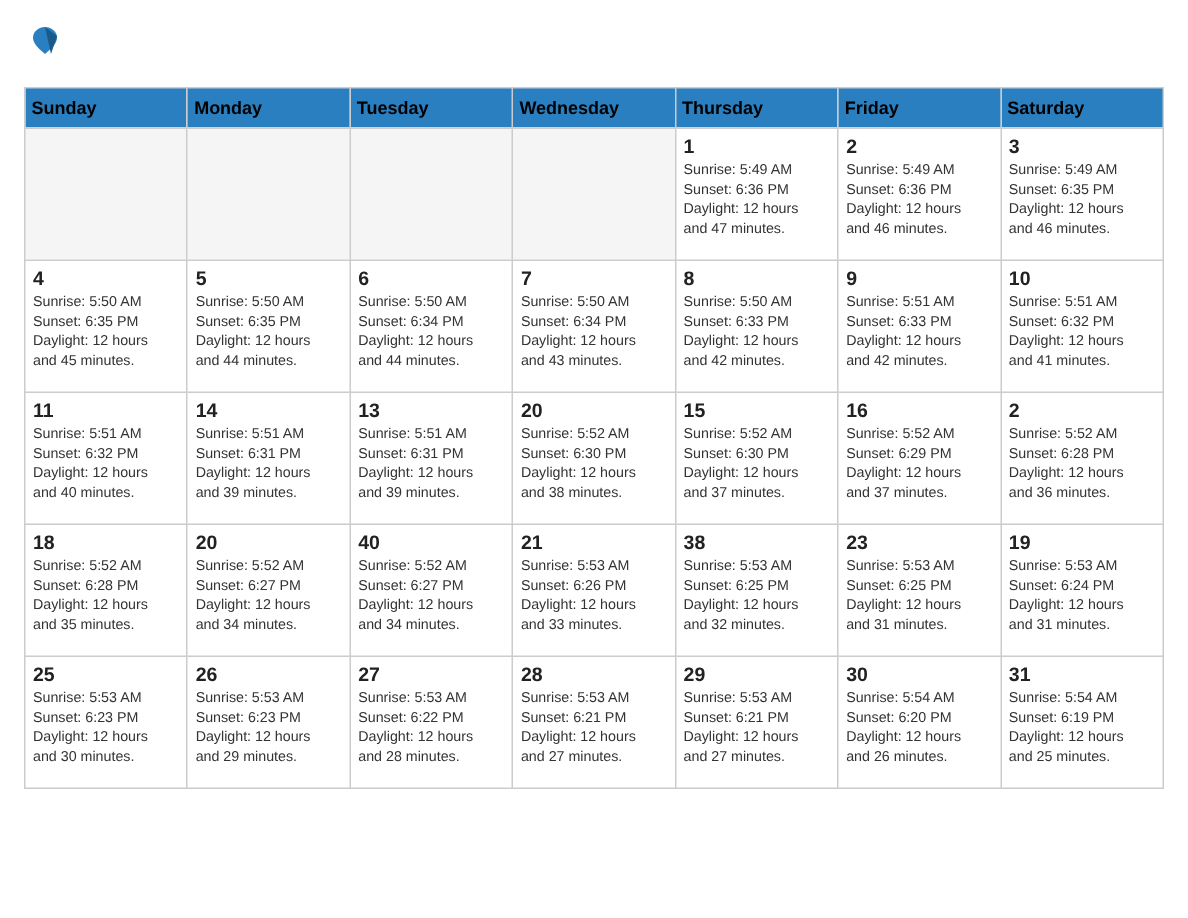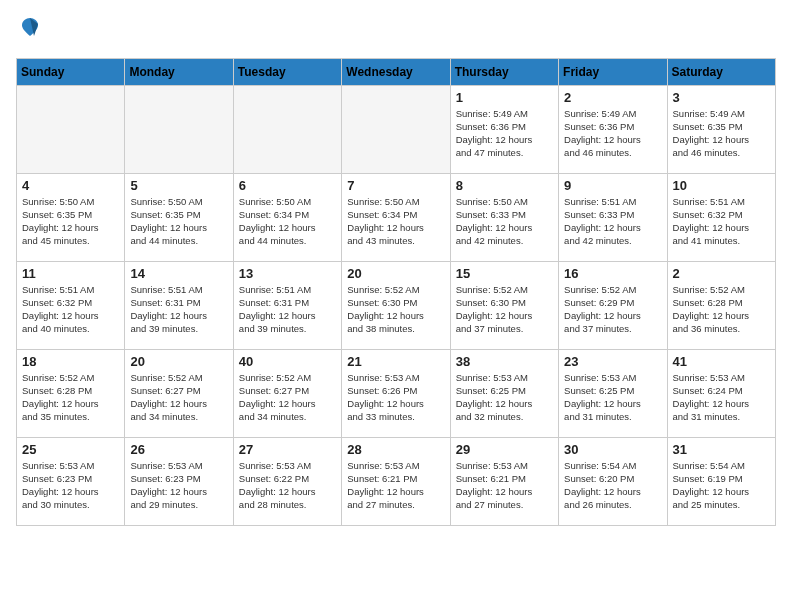--- a/index.html
+++ b/index.html
@@ -284,21 +284,21 @@
 and 32 minutes.</div>
         </td>
         <td>
           <div class="day-number">23</div>
           <div class="day-info" style="white-space: pre-line;">Sunrise: 5:53 AM
 Sunset: 6:25 PM
 Daylight: 12 hours
 and 31 minutes.</div>
         </td>
         <td>
-          <div class="day-number">41</div>
+          <div class="day-number">19</div>
           <div class="day-info" style="white-space: pre-line;">Sunrise: 5:53 AM
 Sunset: 6:24 PM
 Daylight: 12 hours
 and 31 minutes.</div>
         </td>
       </tr>
       <tr>
         <td>
           <div class="day-number">25</div>
           <div class="day-info" style="white-space: pre-line;">Sunrise: 5:53 AM

